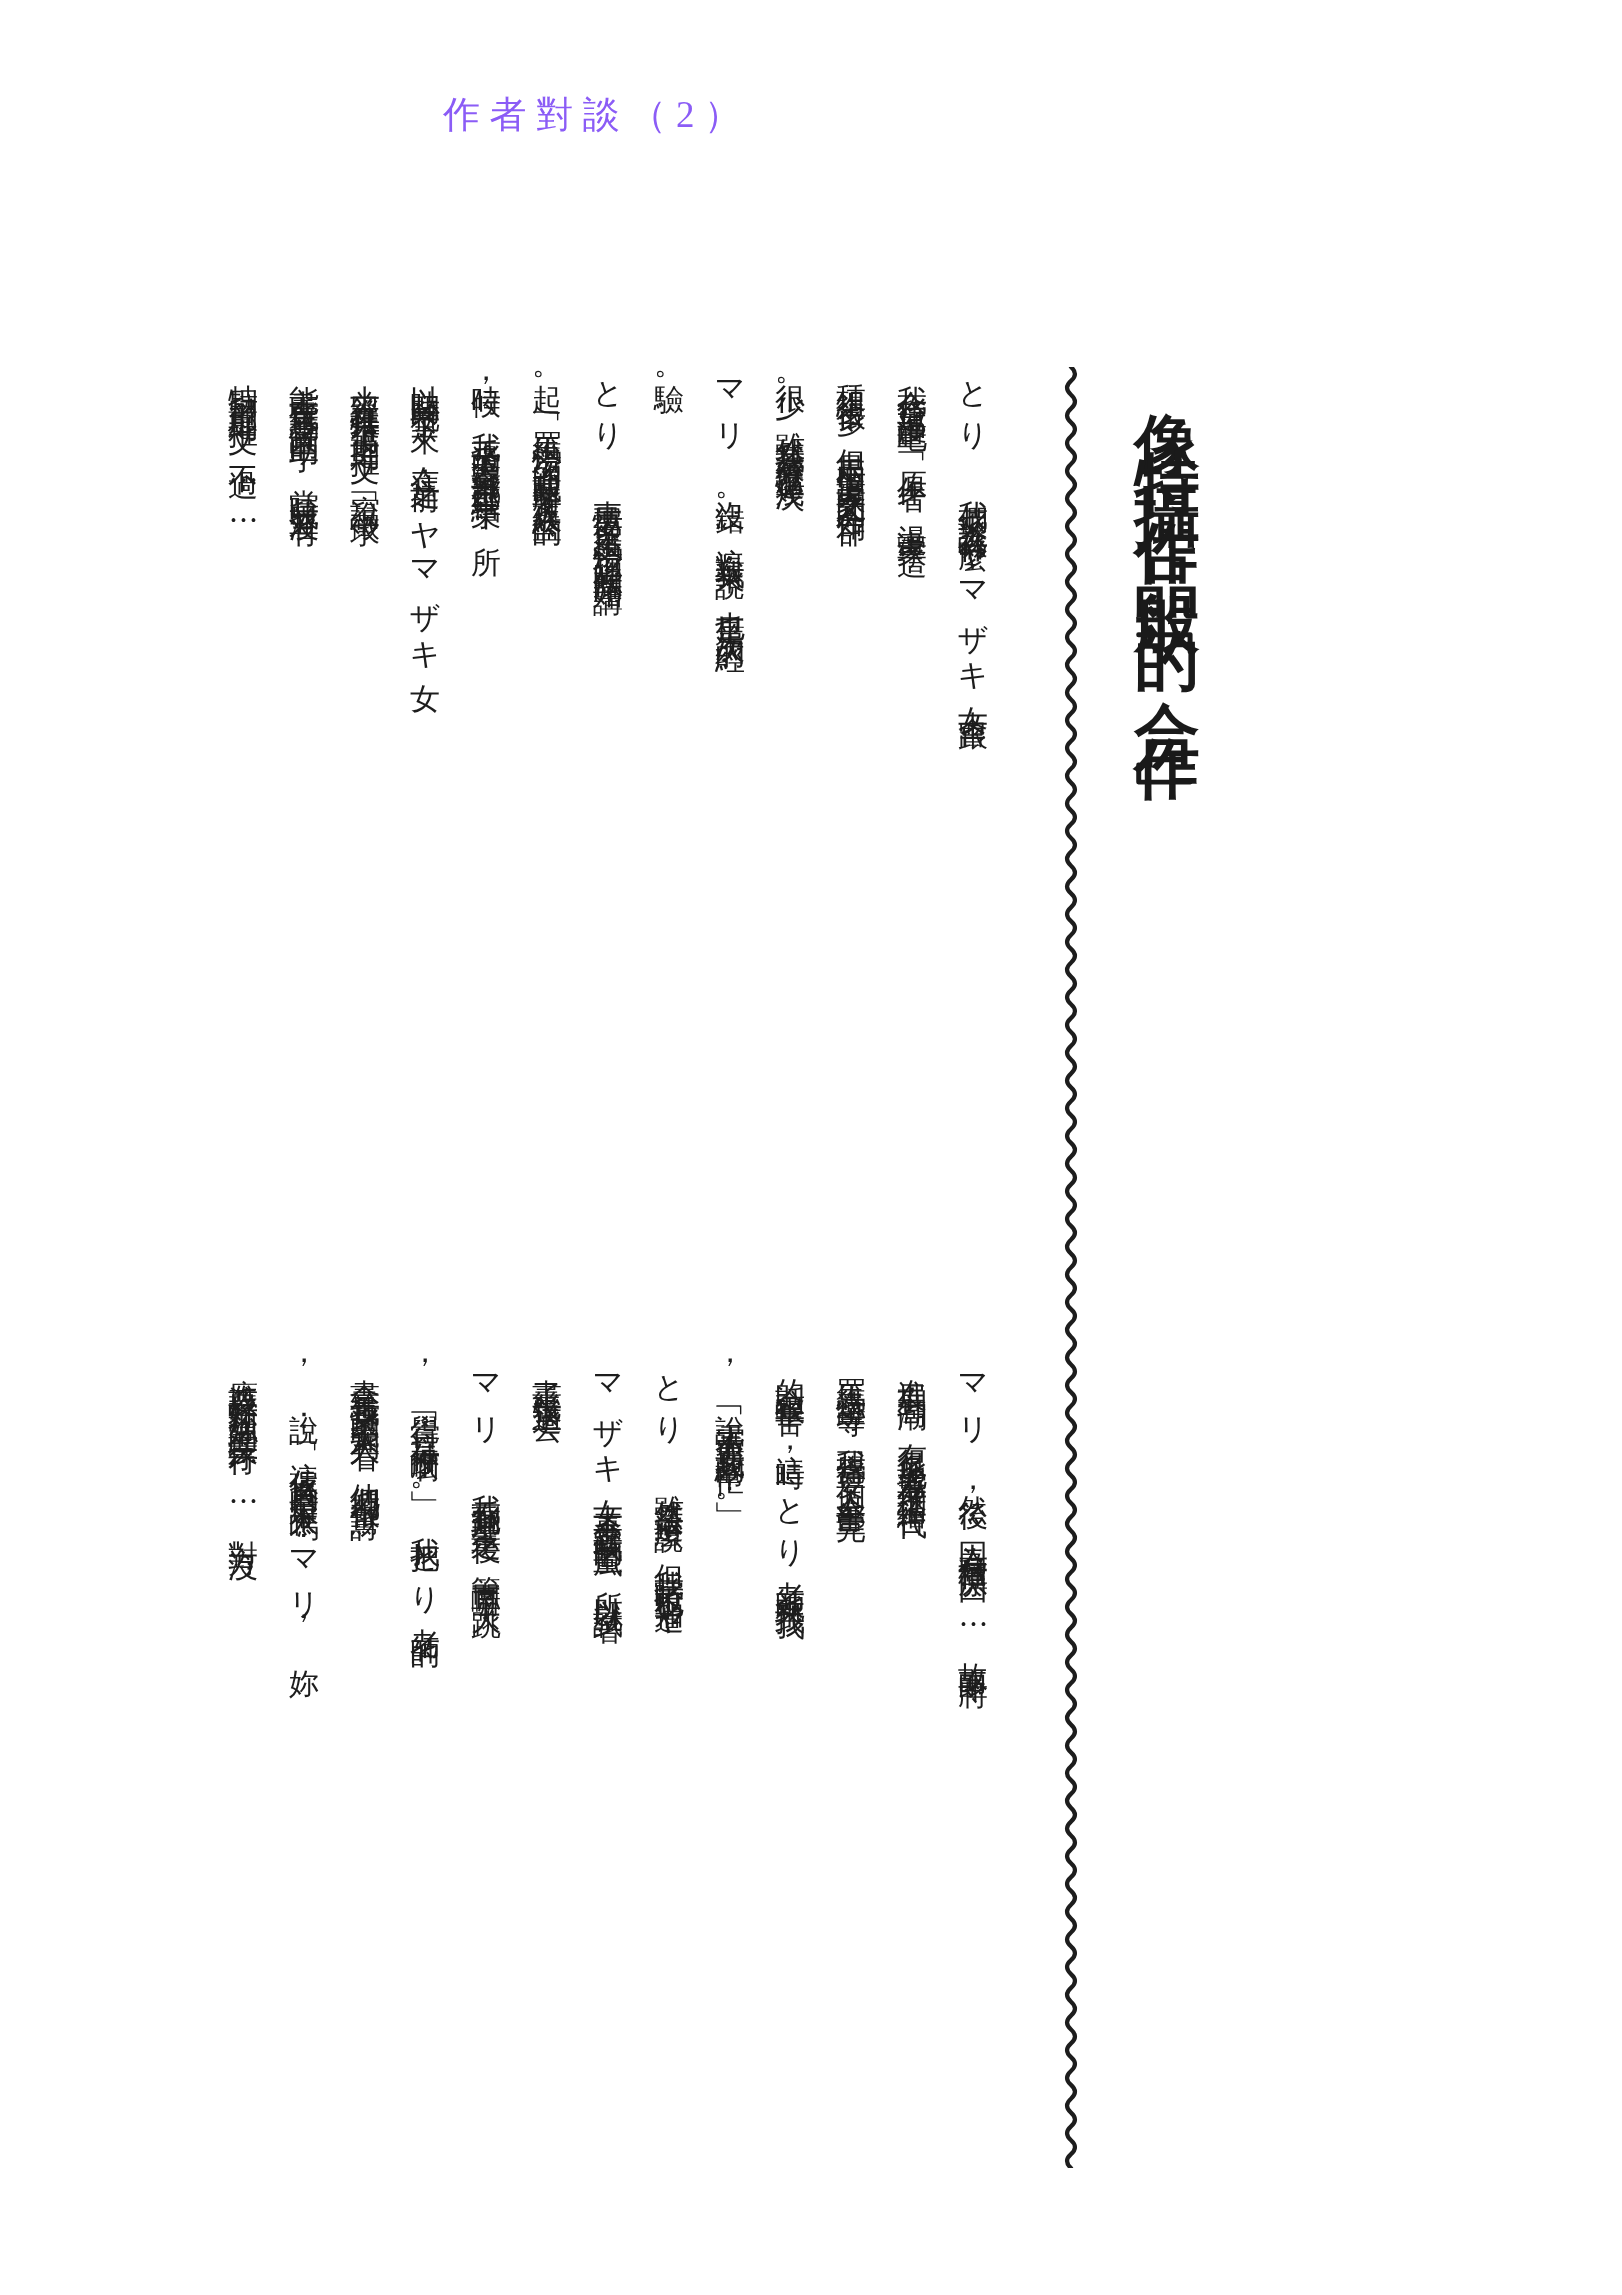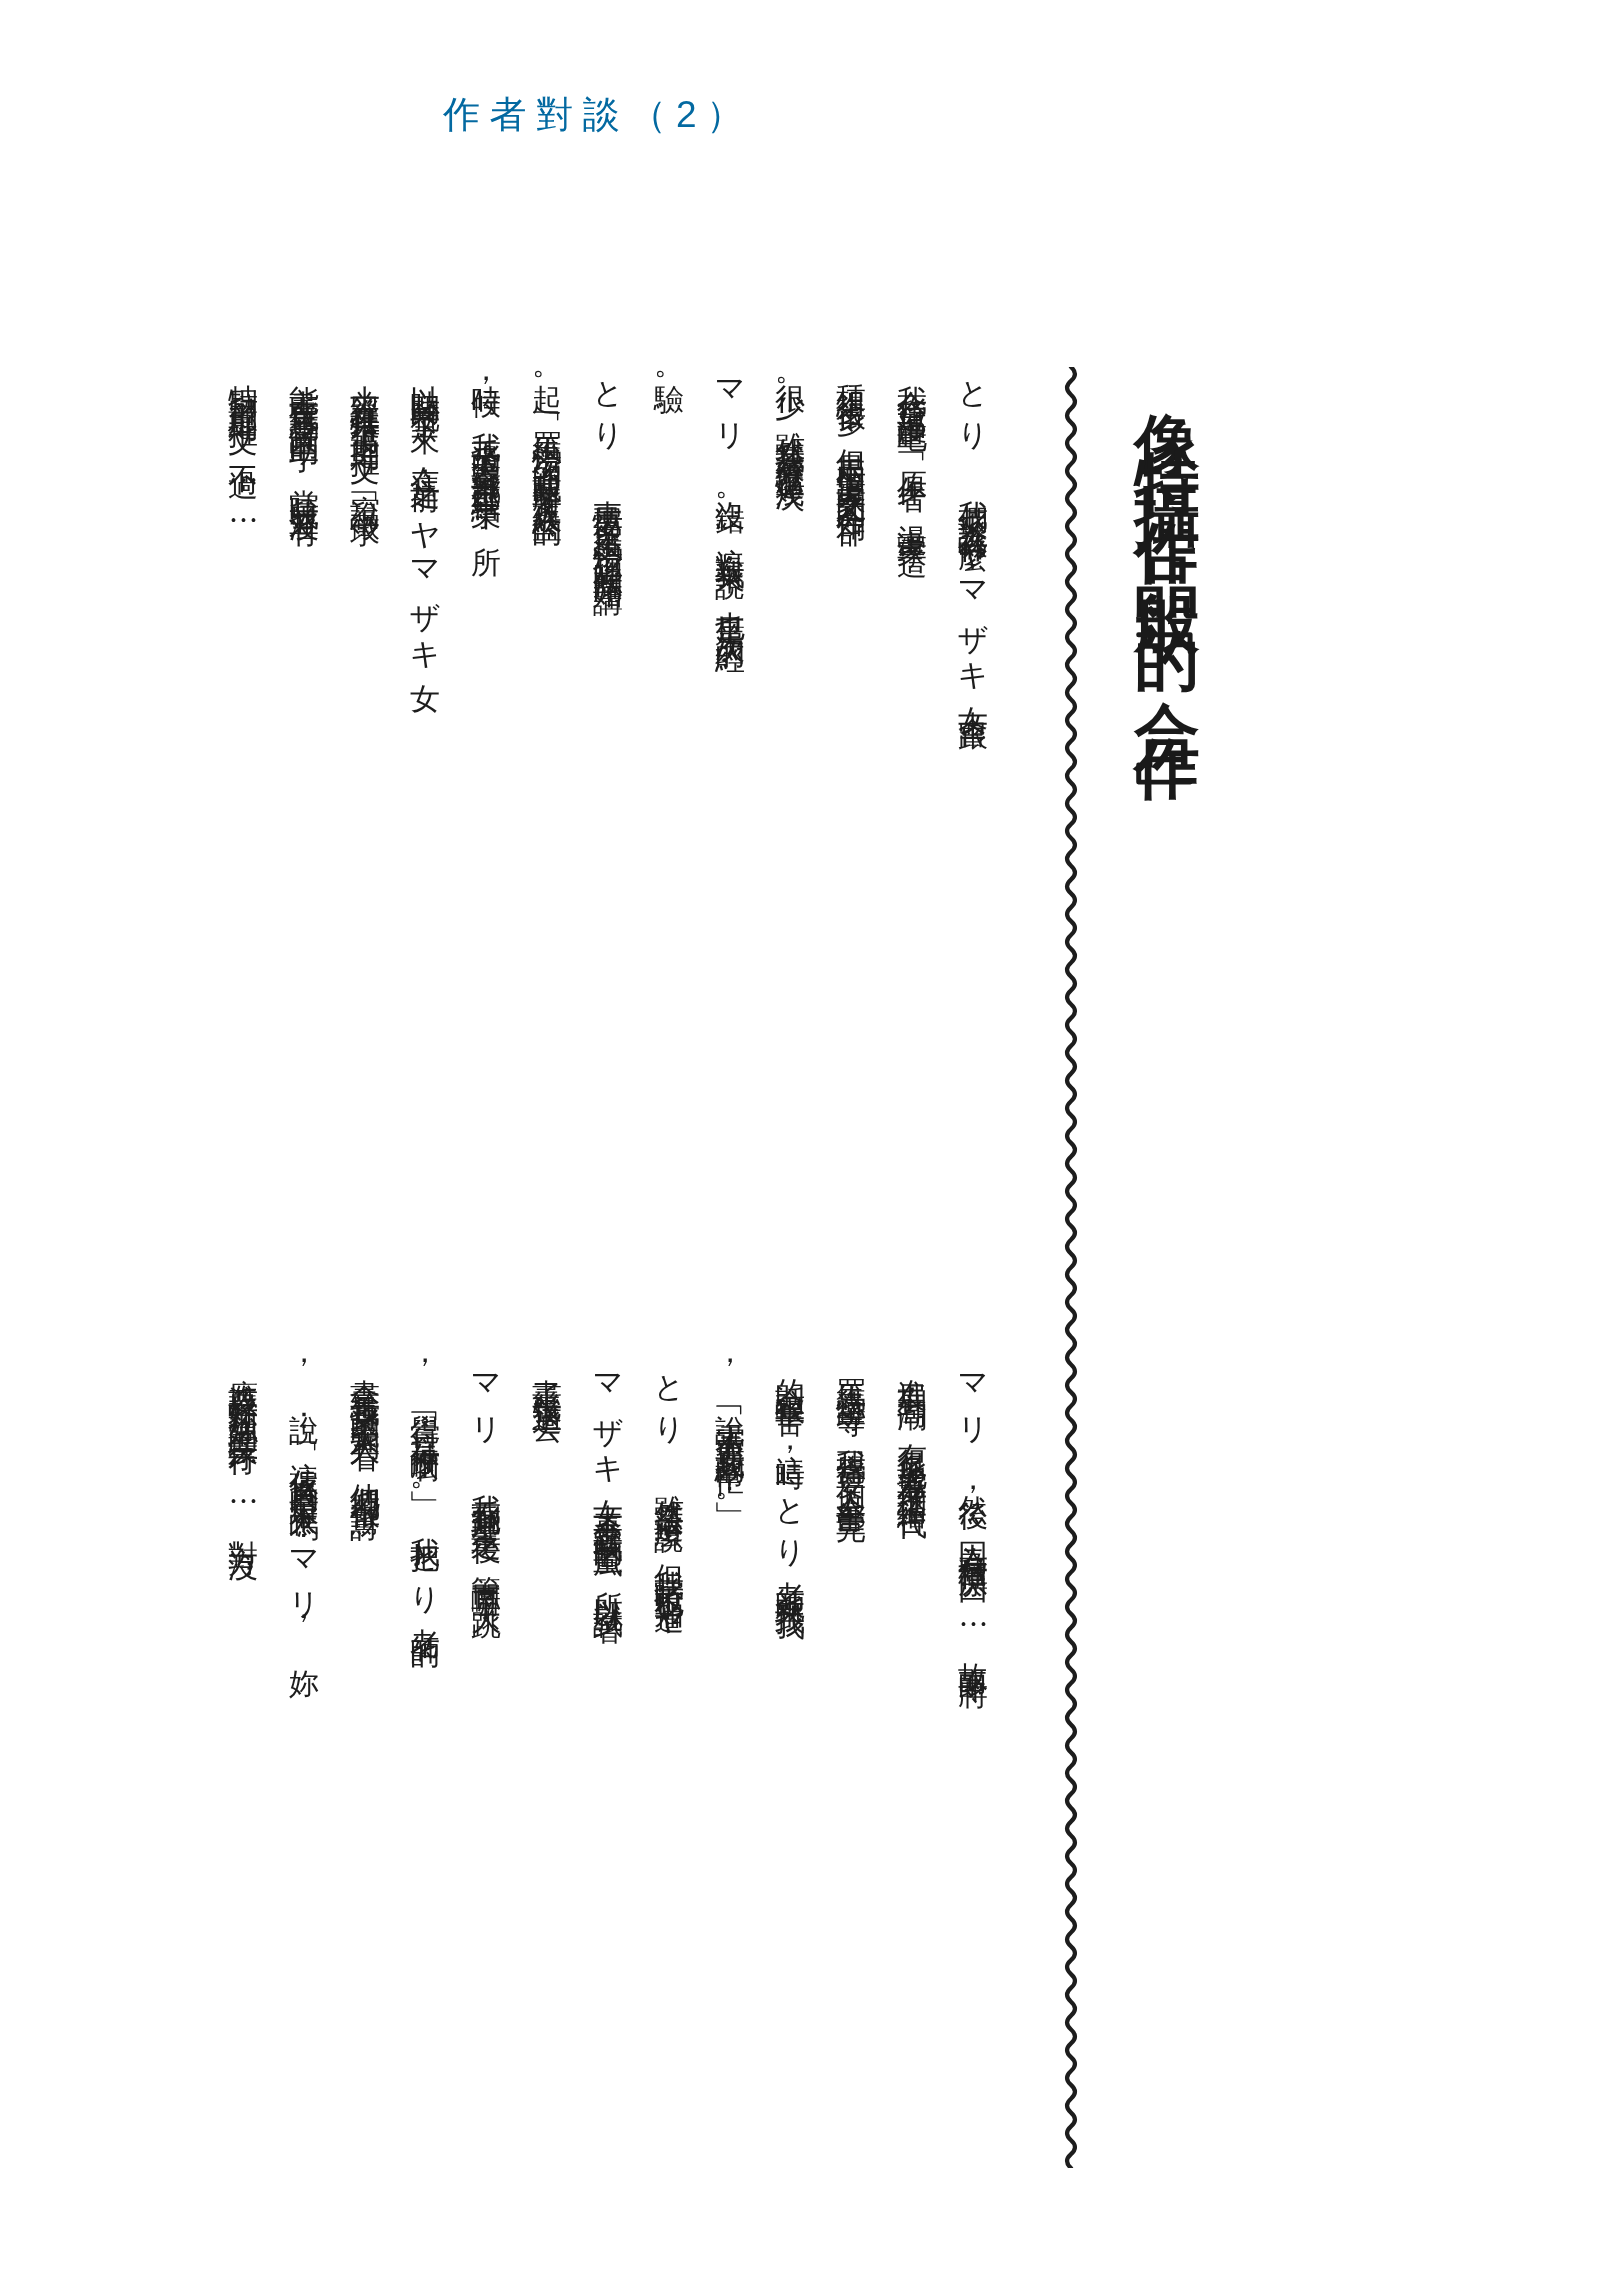--- a/index.html
+++ b/index.html
@@ -19,22 +19,22 @@
     overflow: hidden;
   }
 
   
   #running-head {
     position: absolute;
     top: 90px;
     left: 443px;
     font-size: 37px;
     letter-spacing: 9.6px;
-    color: #0369a1;
-    font-family: Liberation Sans, sans-serif;
+    color: #8b5cf6;
+    font-family: Liberation Serif, serif;
     white-space: nowrap;
   }
 
   
   .vcol {
     position: absolute;
     writing-mode: vertical-rl;
     text-orientation: upright;
     -webkit-text-orientation: upright;
     font-family: "DejaVu Serif", "Liberation Serif", serif;

